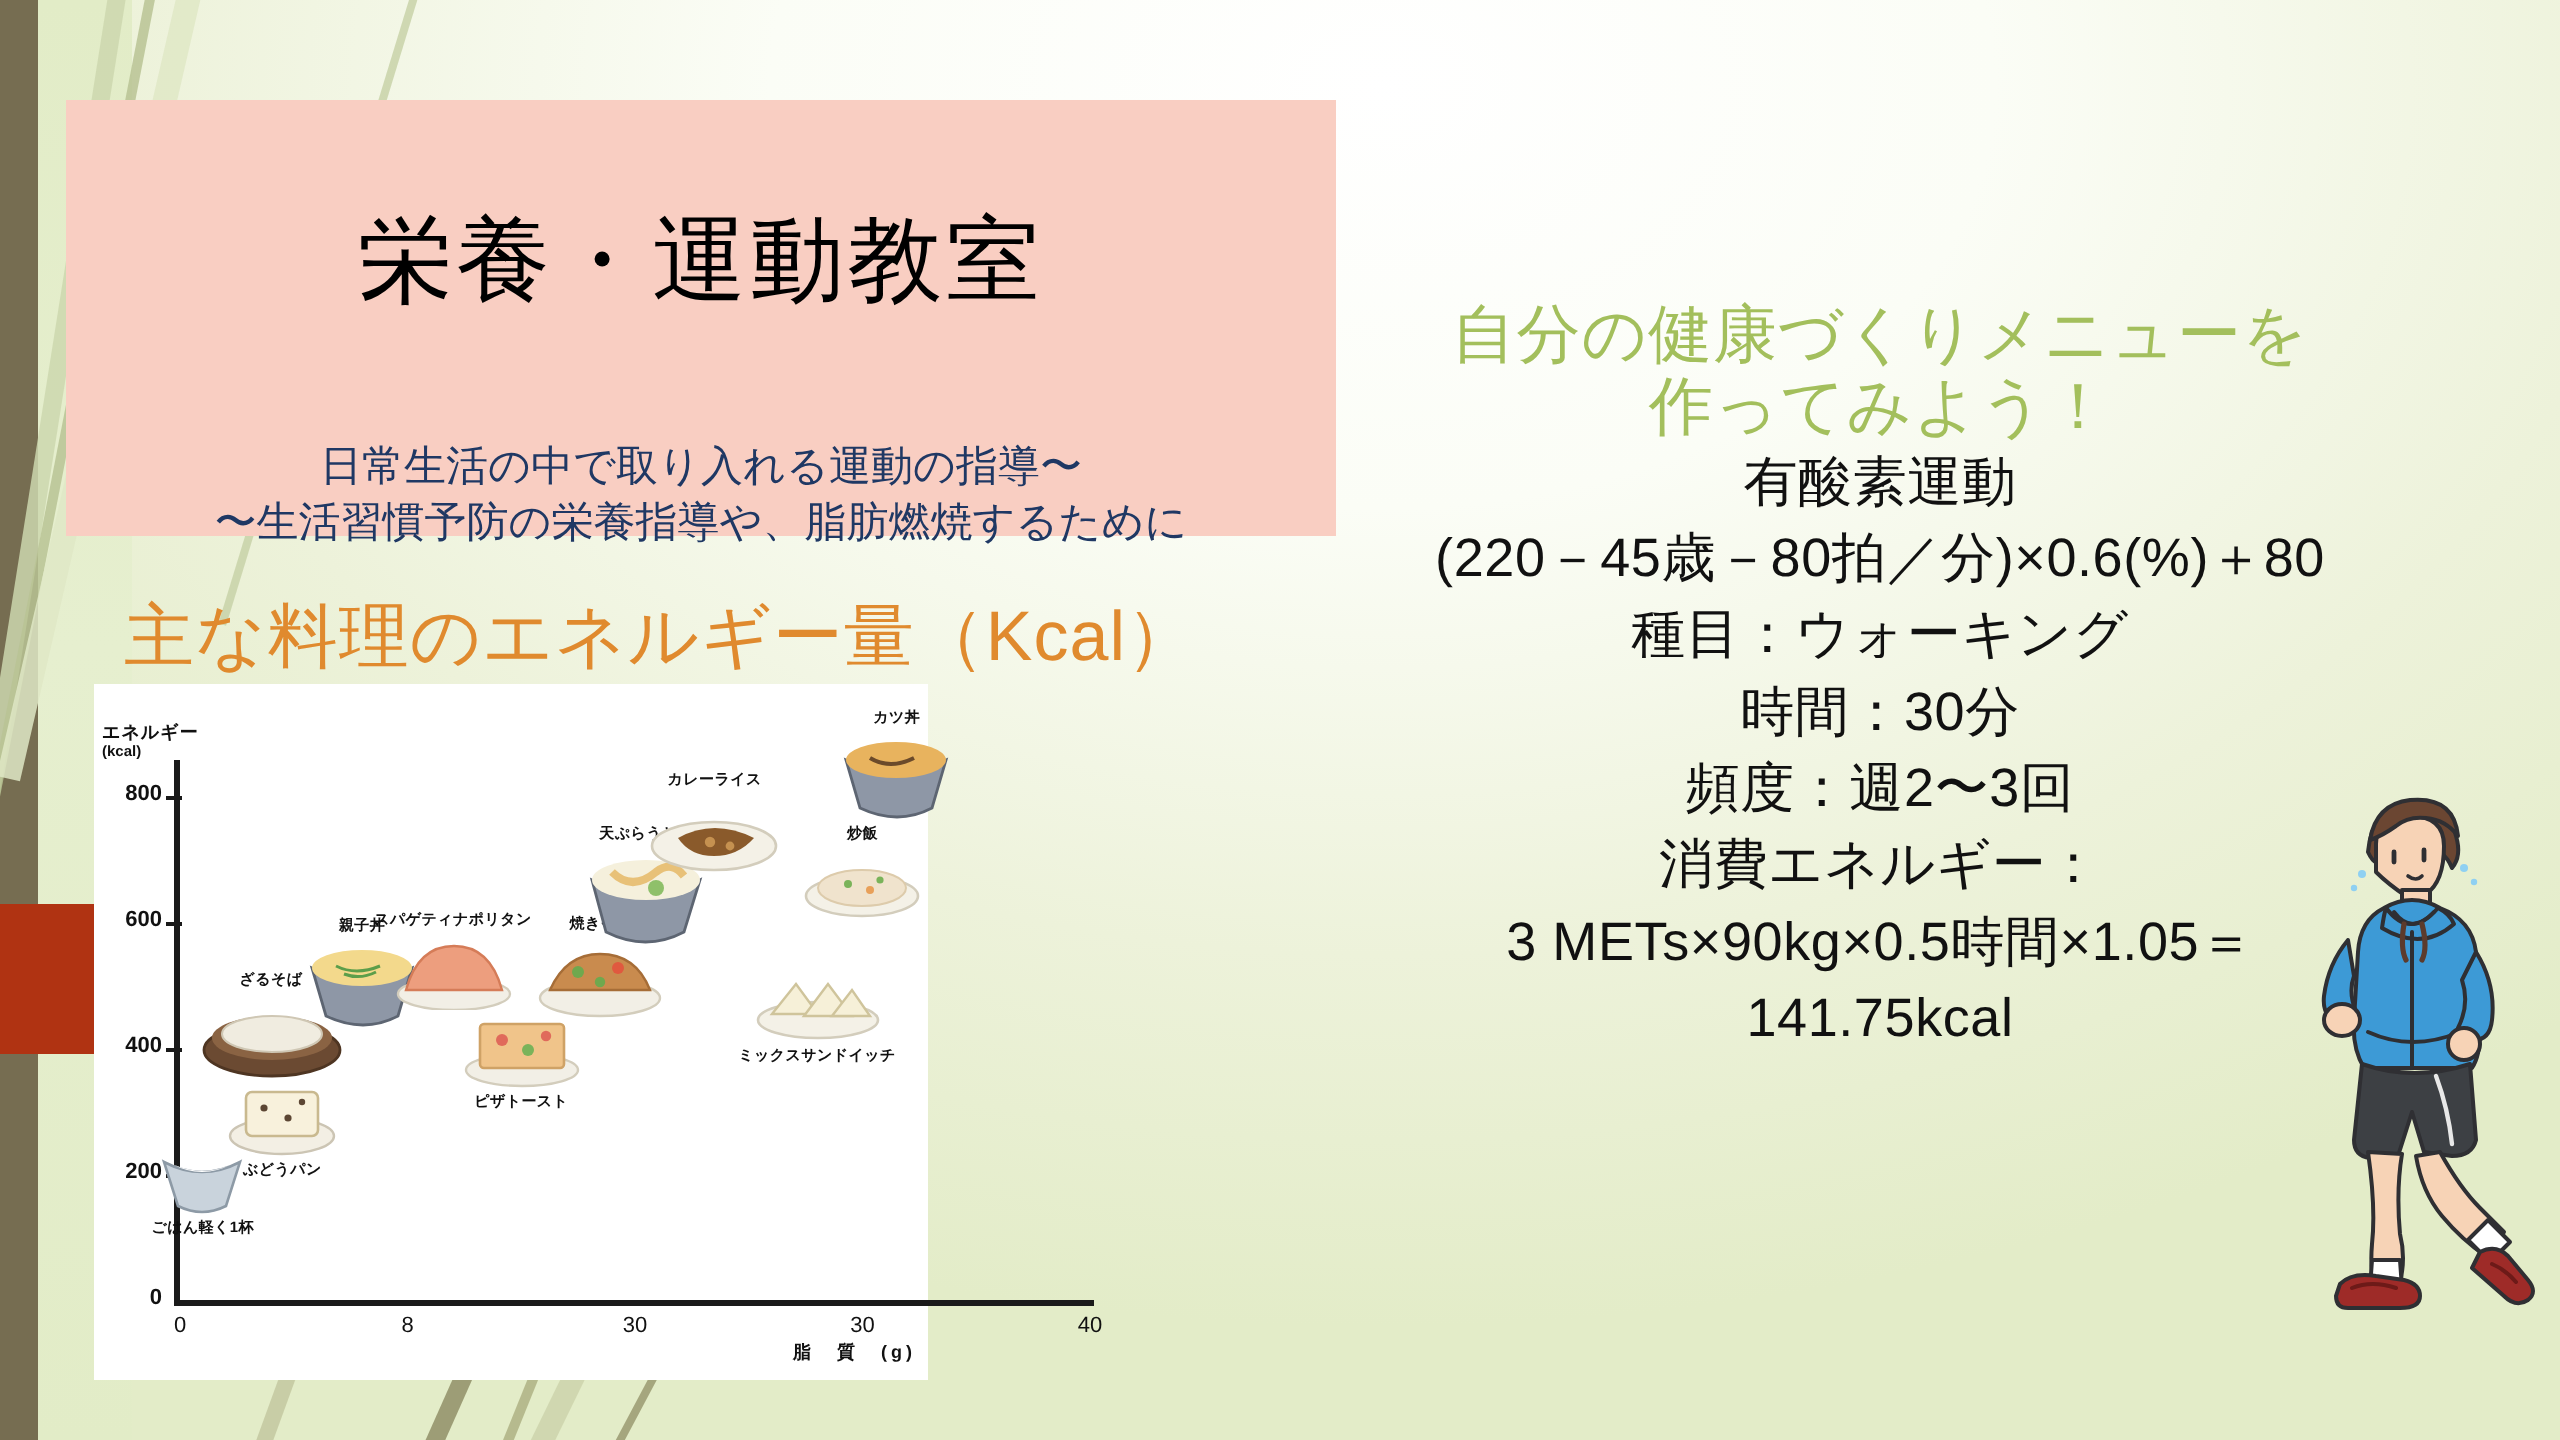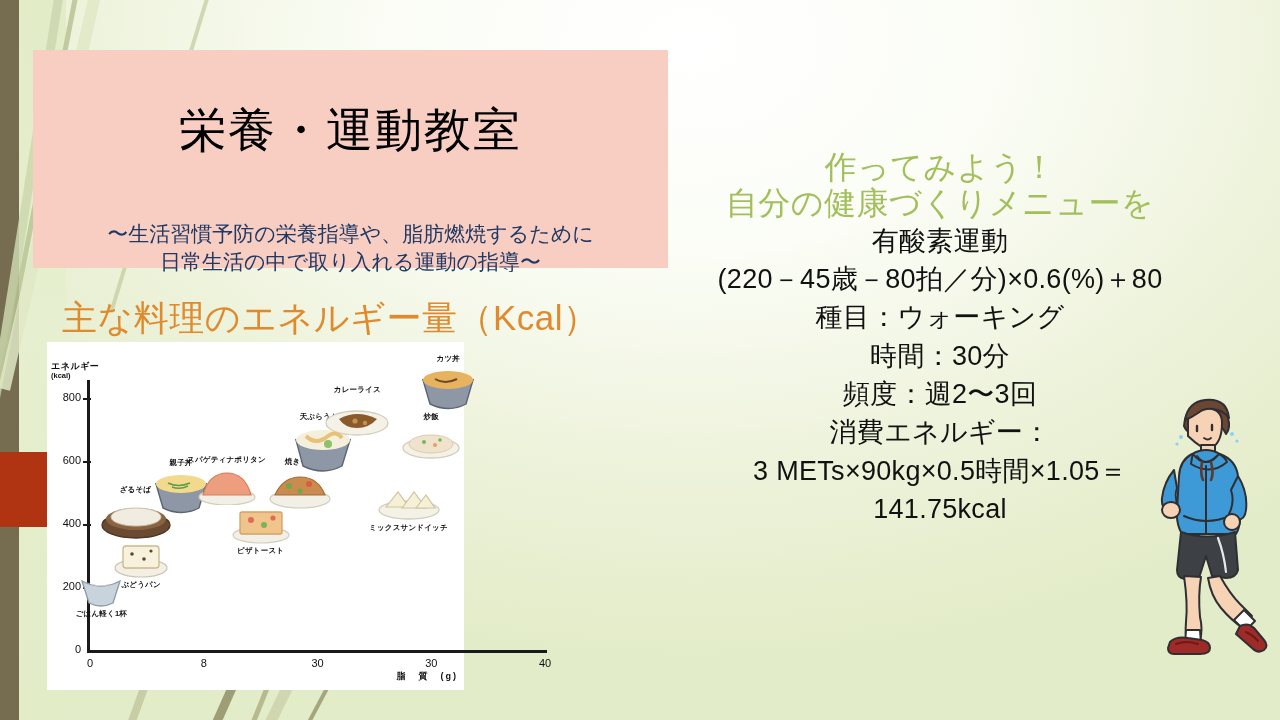--- a/index.html
+++ b/index.html
@@ -53,21 +53,21 @@
   .chart-panel{
     position:absolute;left:47px;top:342px;width:417px;height:348px;
     background:#ffffff;
   }
   .plot{position:absolute;left:0;top:0;width:100%;height:100%;}
   .axis-y{position:absolute;left:40px;top:38px;width:3px;height:272px;background:#1a1a1a;}
   .axis-x{position:absolute;left:40px;top:308px;width:460px;height:3px;background:#1a1a1a;}
   .ylab-title{position:absolute;left:4px;top:18px;font-size:9px;font-weight:bold;color:#111;letter-spacing:.5px;}
   .ylab-unit{position:absolute;left:4px;top:29px;font-size:7.5px;font-weight:bold;color:#111;}
   .xlab-title{position:absolute;right:6px;top:328px;font-size:9px;font-weight:bold;color:#111;letter-spacing:2px;}
-  .ytick{position:absolute;font-size:11px;color:#111;text-align:right;width:30px;left:4px;}
+  .ytick{position:absolute;font-size:11px;color:#111;text-align:right;width:30px;left:4px;font-weight:bold;}
   .ytick i{position:absolute;right:-10px;top:7px;width:8px;height:2px;background:#1a1a1a;}
   .xtick{position:absolute;font-size:11px;color:#111;top:315px;width:30px;text-align:center;}
   .pt{position:absolute;transform:translate(-50%,-50%);}
   .pt .plabel{position:absolute;left:50%;transform:translateX(-50%);white-space:nowrap;
               font-size:7.5px;font-weight:bold;color:#111;letter-spacing:.2px;}
   .pt .plabel.top{bottom:100%;margin-bottom:2px;}
   .pt .plabel.bot{top:100%;margin-top:2px;}
 
   
   .right-col{position:absolute;left:650px;top:150px;width:580px;text-align:center;}
@@ -91,22 +91,22 @@
   <div class="red-block"></div>
   <div class="swoosh b1"></div>
   <div class="swoosh b2"></div>
   <div class="swoosh b3"></div>
   <div class="swoosh b4"></div>
   <div class="swoosh b5"></div>
 
   <div class="pink-panel">
     <div class="deck-title">栄養・運動教室</div>
     <div class="deck-sub">
+      <div>日常生活の中で取り入れる運動の指導〜</div>
       <div>〜生活習慣予防の栄養指導や、脂肪燃焼するために</div>
-      <div>日常生活の中で取り入れる運動の指導〜</div>
     </div>
   </div>
 
   <div class="chart-heading">主な料理のエネルギー量（Kcal）</div>
 
   <div class="chart-panel">
     <div class="plot" id="plot">
       <div class="ylab-title">エネルギー</div>
       <div class="ylab-unit">(kcal)</div>
       <div class="axis-y"></div>
@@ -189,22 +189,22 @@
         <div class="pt" style="left: 401.312px; top: 46.3059px; width: 58px; height: 44px;"><svg width="58" height="44" viewBox="0 0 58 44" xmlns="http://www.w3.org/2000/svg">
             <path d="M4 14 q25 12 50 0 l-7 24 q-17 9-36 0z" fill="#8e97a6" stroke="#5d6572" stroke-width="1.4"></path>
             <ellipse cx="29" cy="14" rx="25" ry="9" fill="#e8b35e"></ellipse>
             <path d="M16 13 q10 6 22 0" stroke="#6b4a2a" stroke-width="2" fill="none"></path>
           </svg><span class="plabel top">カツ丼</span></div>
       </div>
   </div>
 
   <div class="right-col">
     <div class="rc-head">
+      <div>自分の健康づくりメニューを</div>
       <div>作ってみよう！</div>
-      <div>自分の健康づくりメニューを</div>
     </div>
     <div id="rc-lines">
         <div class="rc-line">有酸素運動</div>
         <div class="rc-line">(220－45歳－80拍／分)×0.6(%)＋80</div>
         <div class="rc-line">種目：ウォーキング</div>
         <div class="rc-line">時間：30分</div>
         <div class="rc-line">頻度：週2〜3回</div>
         <div class="rc-line">消費エネルギー：</div>
         <div class="rc-line">3 METs×90kg×0.5時間×1.05＝</div>
         <div class="rc-line">141.75kcal</div>

